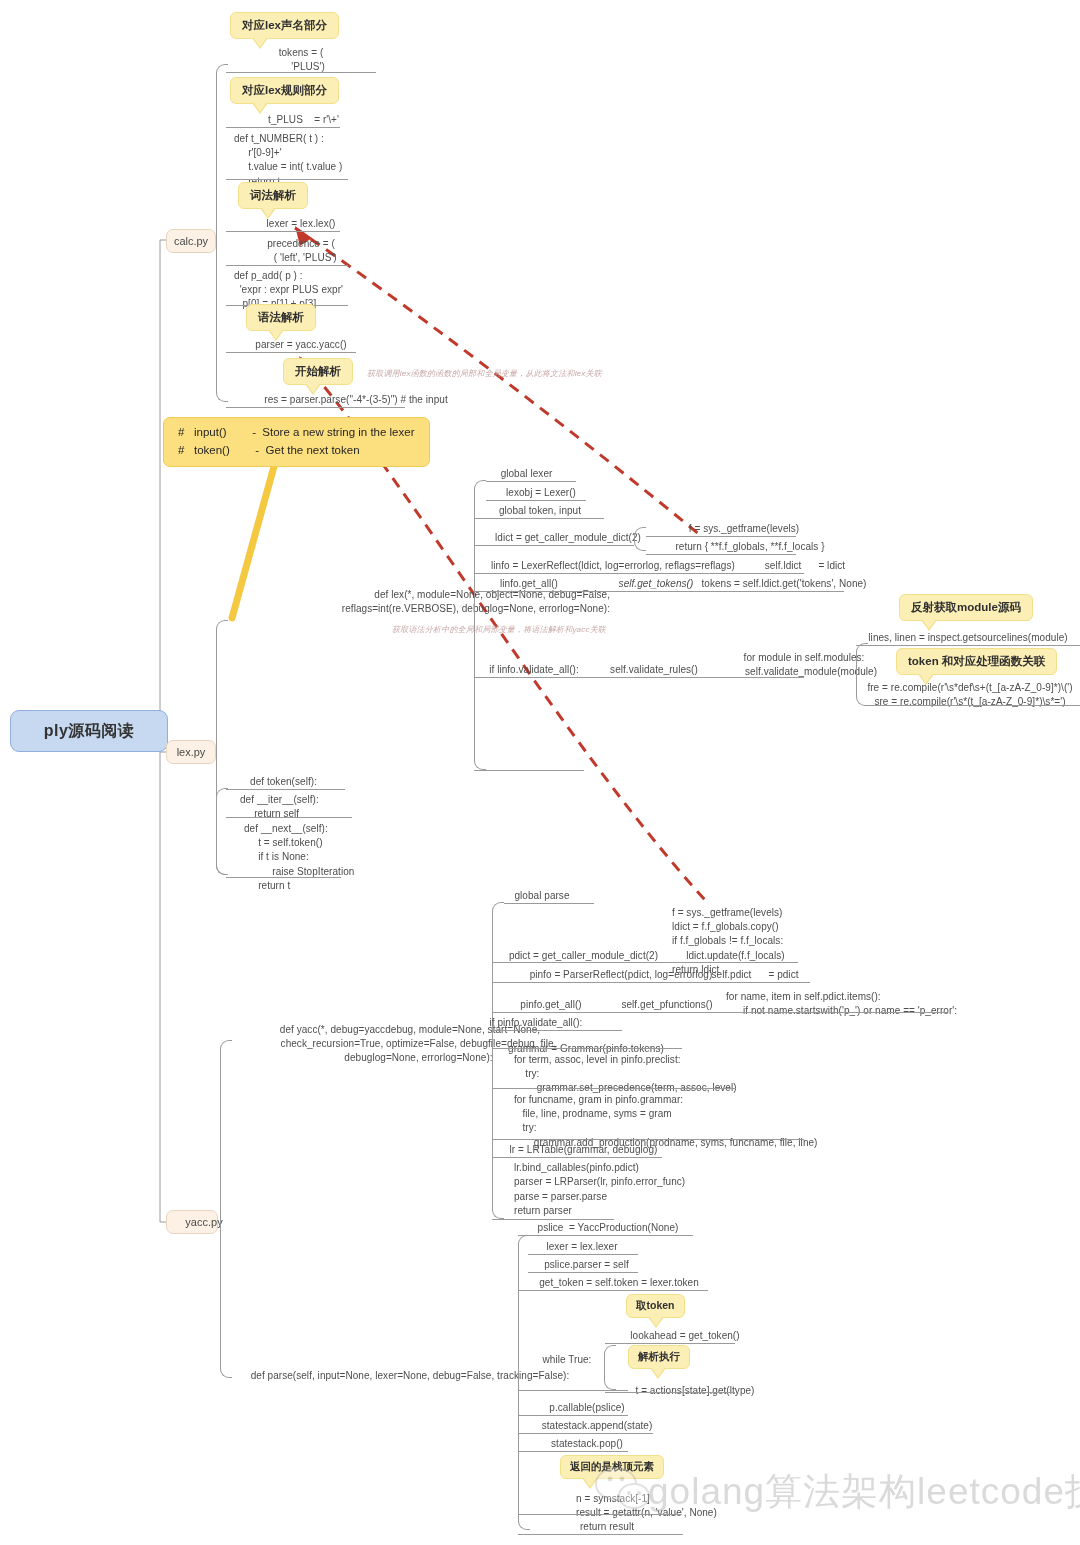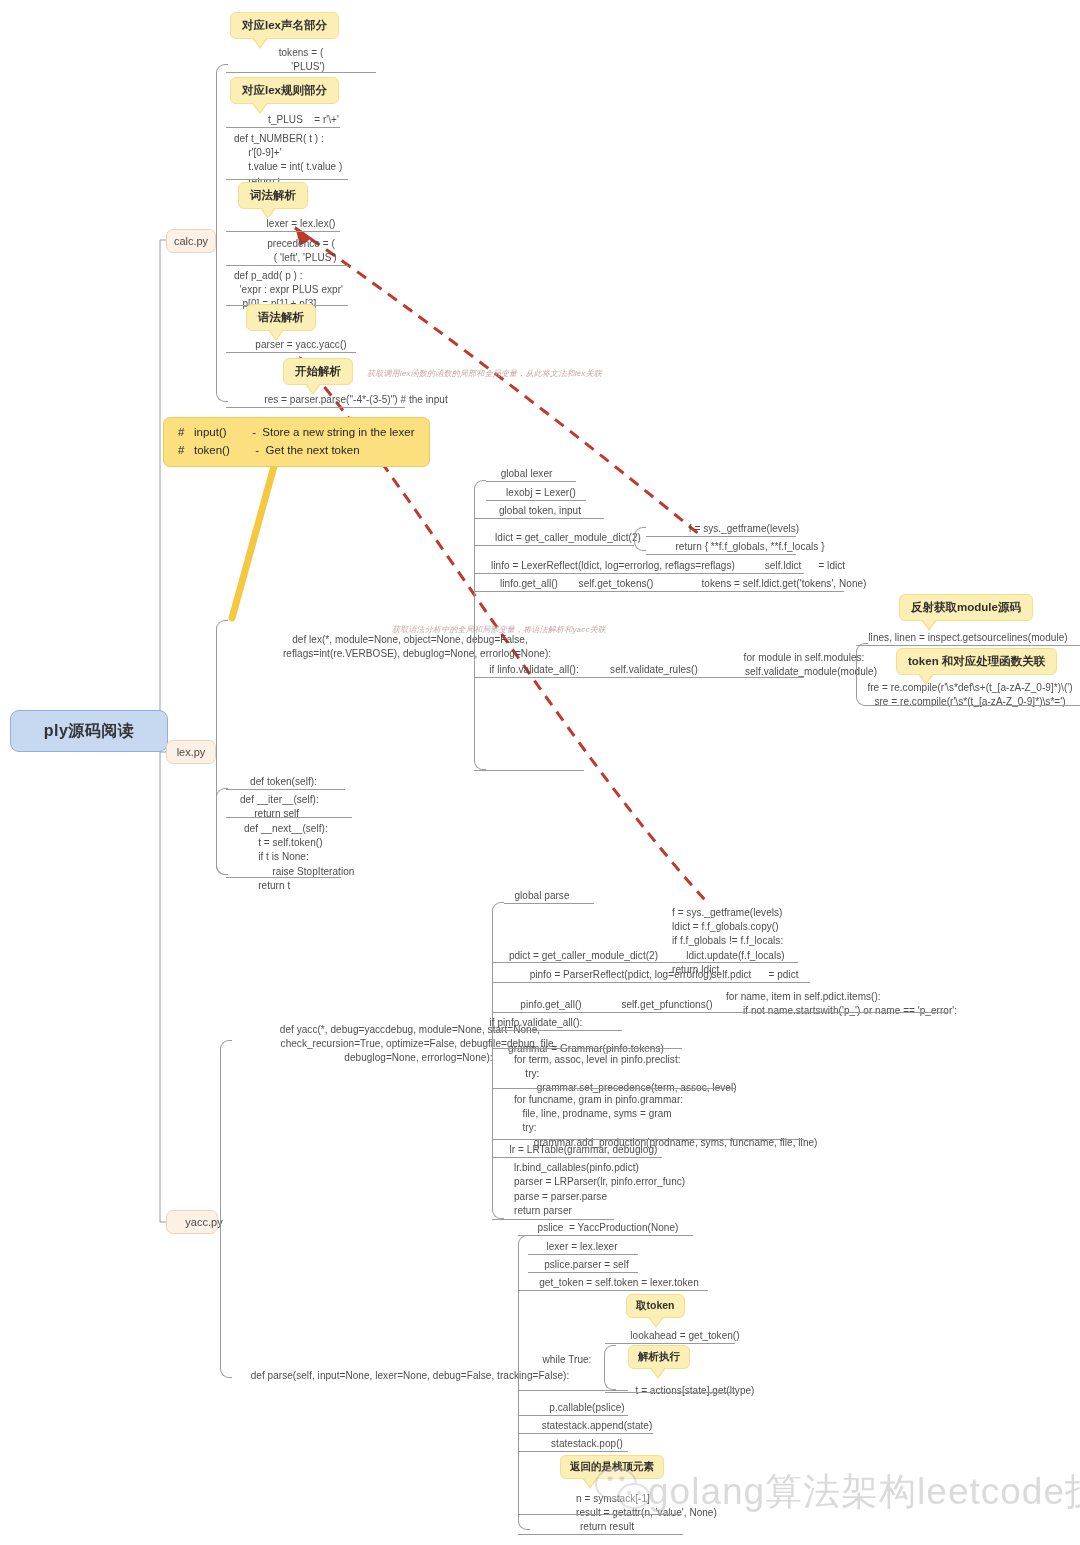--- a/index.html
+++ b/index.html
@@ -234,21 +234,21 @@
   </div>
 
   <div class="memo" style="left:163px; top:417px;">#   input()        -  Store a new string in the lexer
 #   token()        -  Get the next token</div>
 
   <div class="annot" style="left:367px; top:368px;">获取调用lex函数的函数的局部和全局变量，从此将文法和lex关联</div>
   <div class="annot" style="left:392px; top:624px;">获取语法分析中的全局和局部变量，将语法解析和yacc关联</div>
 
   <div class="vline-round" style="left:216px; top:620px; height:255px;"></div>
 
-  <div class="code center" style="left:210px; top:633px; width:400px;">def lex(*, module=None, object=None, debug=False,
+  <div class="code center" style="left:210px; top:588px; width:400px;text-align:right;">def lex(*, module=None, object=None, debug=False,
      reflags=int(re.VERBOSE), debuglog=None, errorlog=None):</div>
 
   <div class="vline-round" style="left:474px; top:480px; height:290px;"></div>
 
   <div class="code center" style="left:474px; top:467px; width:105px;">global lexer</div>
   <div class="uline" style="left:486px; top:481px; width:90px;"></div>
 
   <div class="code center" style="left:486px; top:486px; width:110px;">lexobj = Lexer()</div>
   <div class="uline" style="left:486px; top:500px; width:100px;"></div>
 
@@ -262,21 +262,21 @@
   <div class="code center" style="left:634px; top:522px; width:220px;">f = sys._getframe(levels)</div>
   <div class="uline" style="left:646px; top:536px; width:150px;"></div>
   <div class="code center" style="left:640px; top:540px; width:220px;">return { **f.f_globals, **f.f_locals }</div>
   <div class="uline" style="left:646px; top:554px; width:150px;"></div>
 
   <div class="code center" style="left:478px; top:559px; width:270px;">linfo = LexerReflect(ldict, log=errorlog, reflags=reflags)</div>
   <div class="code center" style="left:750px; top:559px; width:110px;">self.ldict      = ldict</div>
   <div class="uline" style="left:474px; top:573px; width:330px;"></div>
 
   <div class="code center" style="left:474px; top:577px; width:110px;">linfo.get_all()</div>
-  <div class="code center" style="left:556px; top:577px; width:120px;">self.get_tokens()</div>
+  <div class="code center" style="left:596px; top:577px; width:120px;font-style:italic;">self.get_tokens()</div>
   <div class="code center" style="left:684px; top:577px; width:200px;">tokens = self.ldict.get('tokens', None)</div>
   <div class="uline" style="left:474px; top:591px; width:370px;"></div>
 
   <div class="code center" style="left:474px; top:663px; width:120px;">if linfo.validate_all():</div>
   <div class="code center" style="left:594px; top:663px; width:120px;">self.validate_rules()</div>
   <div class="code center" style="left:714px; top:651px; width:180px;">for module in self.modules:
      self.validate_module(module)</div>
   <div class="uline" style="left:474px; top:677px; width:330px;"></div>
 
   <div class="uline" style="left:474px; top:770px; width:110px;"></div>

